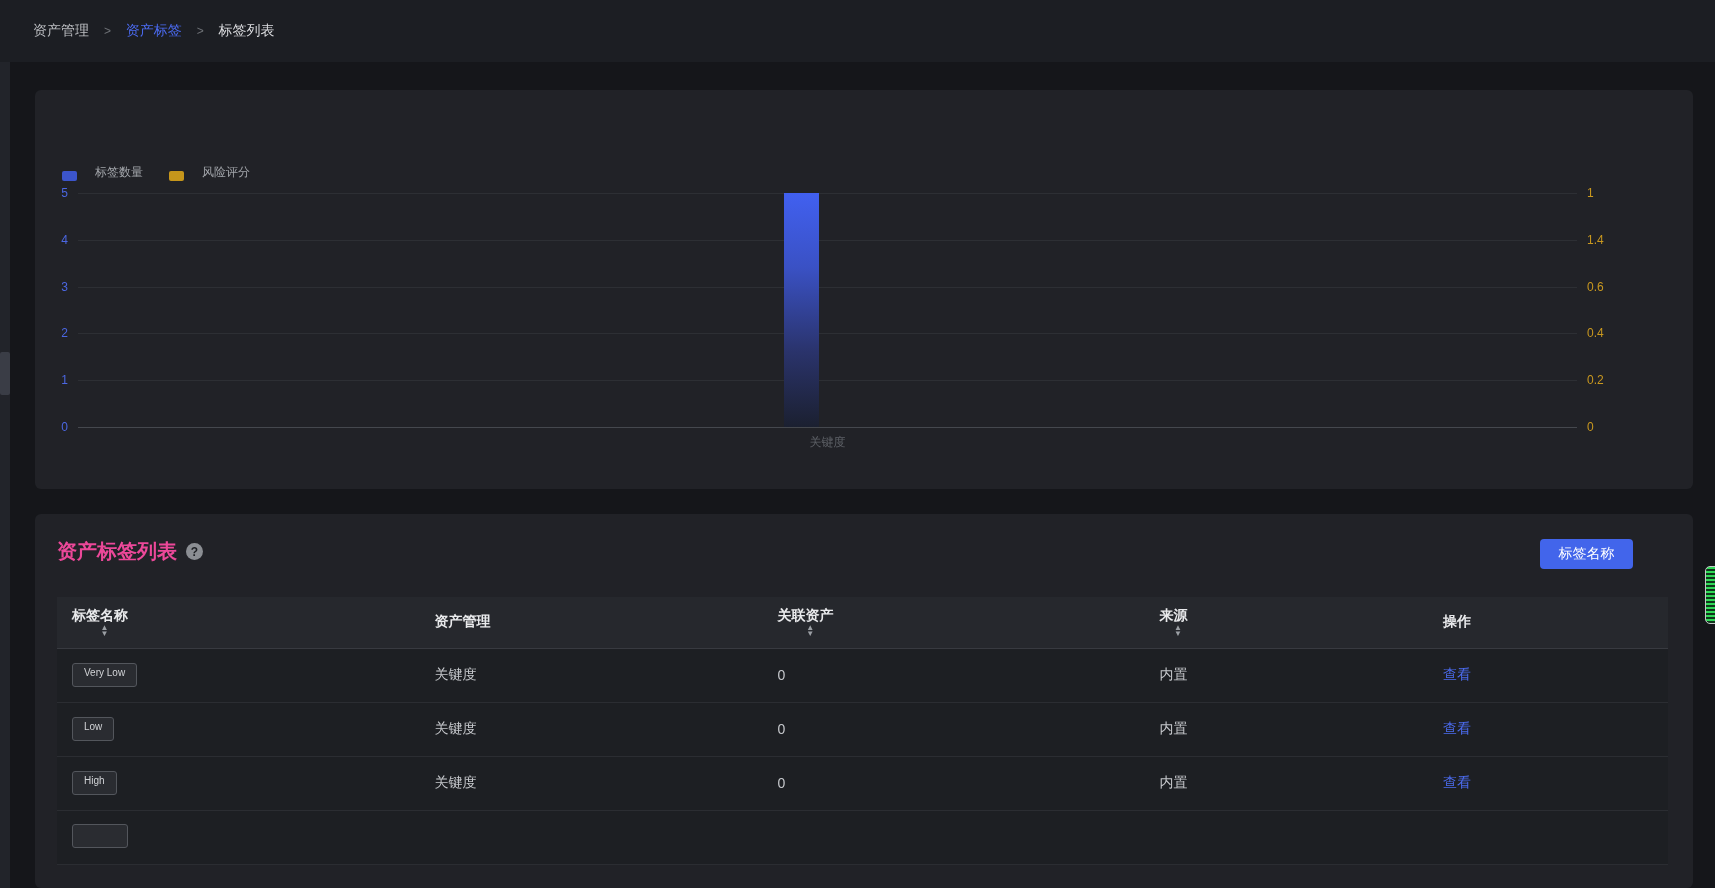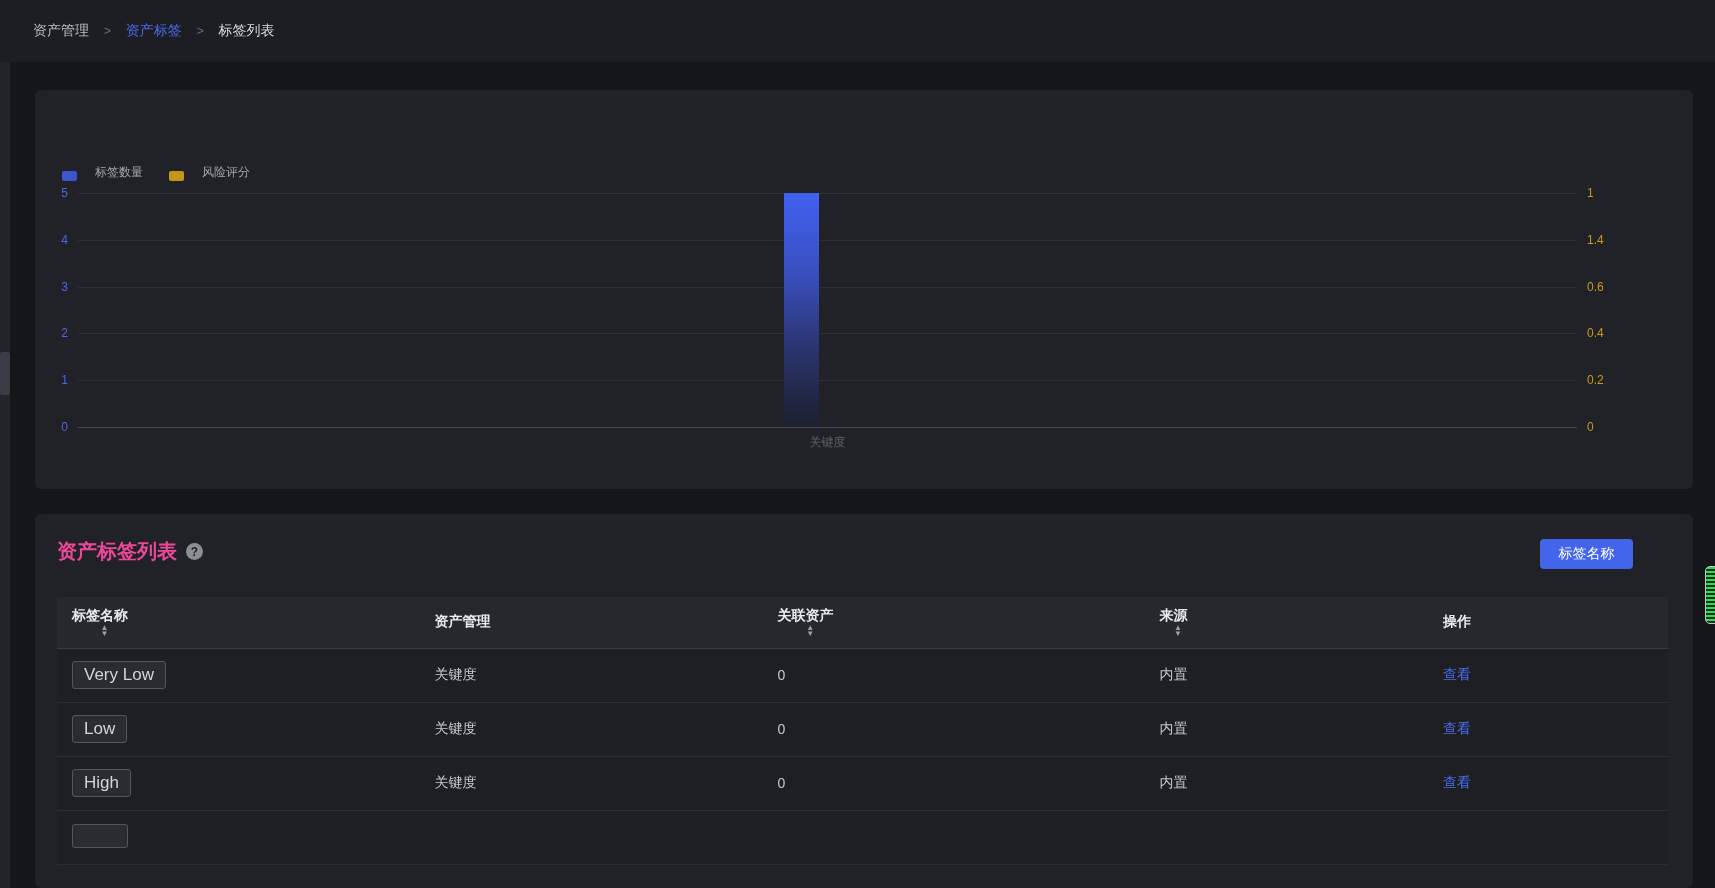--- a/index.html
+++ b/index.html
@@ -91,21 +91,21 @@
   td {
     height:54px; font-size:14px; color:#c6c8cc; padding-left:15px;
     border-bottom:1px solid #2b2d32; background:#1d1f23;
   }
   .th-inner { display:inline-flex; align-items:center;flex-direction:column; }
   .sorter { display:inline-flex; flex-direction:column; margin-left:9px; }
   .sorter span { font-size:8px; line-height:6px; color:#9ca0a5; }
   .tag-box {
     display:inline-block; padding:3px 11px; min-height:24px; min-width:20px;
     background:#2a2c31; border:1px solid #53565c; border-radius:3px;
-    color:#d2d4d7; font-size:17px;
+    color:#d2d4d7; font-size:10px;
   }
   .tag-box.empty { min-width:56px; height:24px; }
   .view-link { color:#4c6cf0; cursor:pointer; font-size:14px; }
 
   
   .scroll-widget {
     position:absolute; left:1705px; top:566px; width:16px; height:58px;
     border:1px solid #c6c7c9; border-radius:5px;
     background:repeating-linear-gradient(to bottom,#2fd957 0px,#2fd957 2px,#10351c 2px,#10351c 4px);
   }

